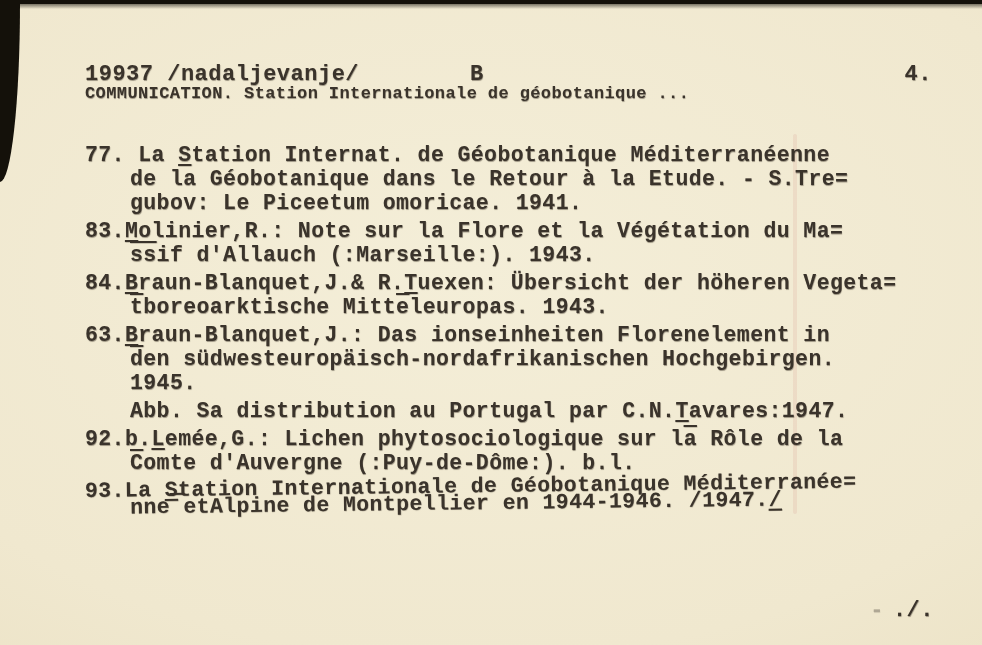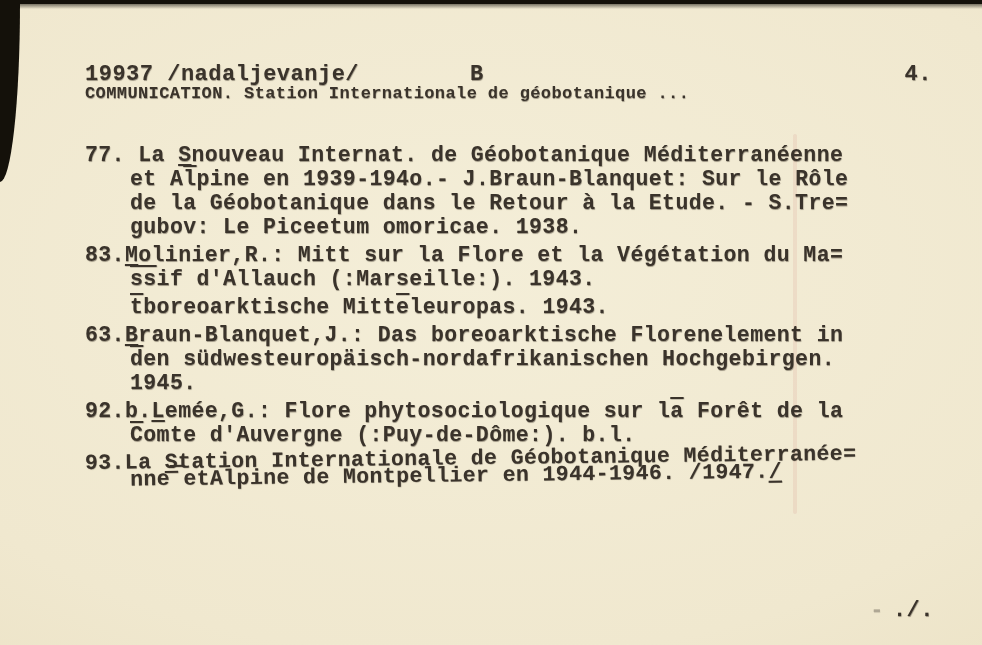--- a/index.html
+++ b/index.html
@@ -71,41 +71,42 @@
   <div class="header ink">
     <span class="hleft">19937 /nadaljevanje/</span>
     <span class="hsection">B</span>
     <span class="hpage">4.</span>
   </div>
 
   <div class="title ink">COMMUNICATION. Station Internationale de géobotanique ...</div>
 
   <div id="entries" class="entries ink">
       <div class="entry" data-entry="77">
-        <div class="line"><span>77. La </span><span class="u">S</span><span>nouveau Internat. de Géobotanique Méditerranéenne</span></div>
-        <div class="line cont"><span>et A</span><span class="o">l</span><span>pine en 1939-194o.- J.Braun-Blanquet: Sur le Rôle</span></div>
+        <div class="line"><span>77. La </span><span class="u">S</span><span>tation Internat. de Géobotanique Méditerranéenne</span></div>
         <div class="line cont"><span>de la Géobotanique dans le Retour à la Etude. - S.Tre=</span></div>
-        <div class="line cont"><span>gubov: Le Piceetum omoricae. 1938.</span></div>
+        <div class="line cont"><span>gubov: Le Piceetum omoricae. 1941.</span></div>
       </div>
       <div class="entry" data-entry="83">
-        <div class="line"><span>83.</span><span class="u">M</span><span>olinier,R.: Mitt sur la Flore et la Végétation du Ma=</span></div>
+        <div class="line"><span>83.</span><span class="u">M</span><span>olinier,R.: Note sur la Flore et la Végétation du Ma=</span></div>
         <div class="line cont"><span class="o">ss</span><span>if d'Allauch (:Marseille:). 1943.</span></div>
       </div>
       <div class="entry" data-entry="84">
+        <div class="line"><span>84.</span><span class="u">B</span><span>raun-Blanquet,J.&amp; R.</span><span class="u">T</span><span>uexen: Übersicht der höheren Vegeta=</span></div>
         <div class="line cont"><span class="o">t</span><span>boreoarktische Mitt</span><span class="o">e</span><span>leuropas. 1943.</span></div>
       </div>
       <div class="entry" data-entry="89">
-        <div class="line"><span>63.</span><span class="u">B</span><span>raun-Blanquet,J.: Das boreoarktische Florenelement in</span></div>
+        <div class="line"><span>63.</span><span class="u">B</span><span>raun-Blanquet,J.: Das ionseinheiten Florenelement in</span></div>
         <div class="line cont"><span class="o">d</span><span>en südwesteuropäisch-nordafrikanischen Hochgebirgen.</span></div>
         <div class="line cont"><span>1945.</span></div>
       </div>
       <div class="entry" data-entry="92">
+        <div class="line cont"><span>Abb. Sa distribution au Portugal par C.N.</span><span class="u">T</span><span>avares:1947.</span></div>
       </div>
       <div class="entry" data-entry="92b">
-        <div class="line"><span>92.b.</span><span class="u">L</span><span>emée,G.: Flore phytosociologique sur l</span><span class="o">a</span><span> Forêt de la</span></div>
+        <div class="line"><span>92.b.</span><span class="u">L</span><span>emée,G.: Lichen phytosociologique sur l</span><span class="o">a</span><span> Rôle de la</span></div>
         <div class="line cont"><span class="o">C</span><span>omte d'Auvergne (:Puy-de-Dôme:). b.l.</span></div>
       </div>
       <div class="entry" data-entry="93">
         <div class="line"><span>93.La </span><span class="u">S</span><span>tation Internationale de Géobotanique Méditerranée=</span></div>
         <div class="line cont"><span>nne</span><span class="o"> </span><span>etAlpine de Montpellier en 1944-1946. /1947.</span><span class="u">/</span></div>
       </div>
     </div>
 
   <div class="footer ink">
     <span class="fdash">-</span><span>./.</span>

